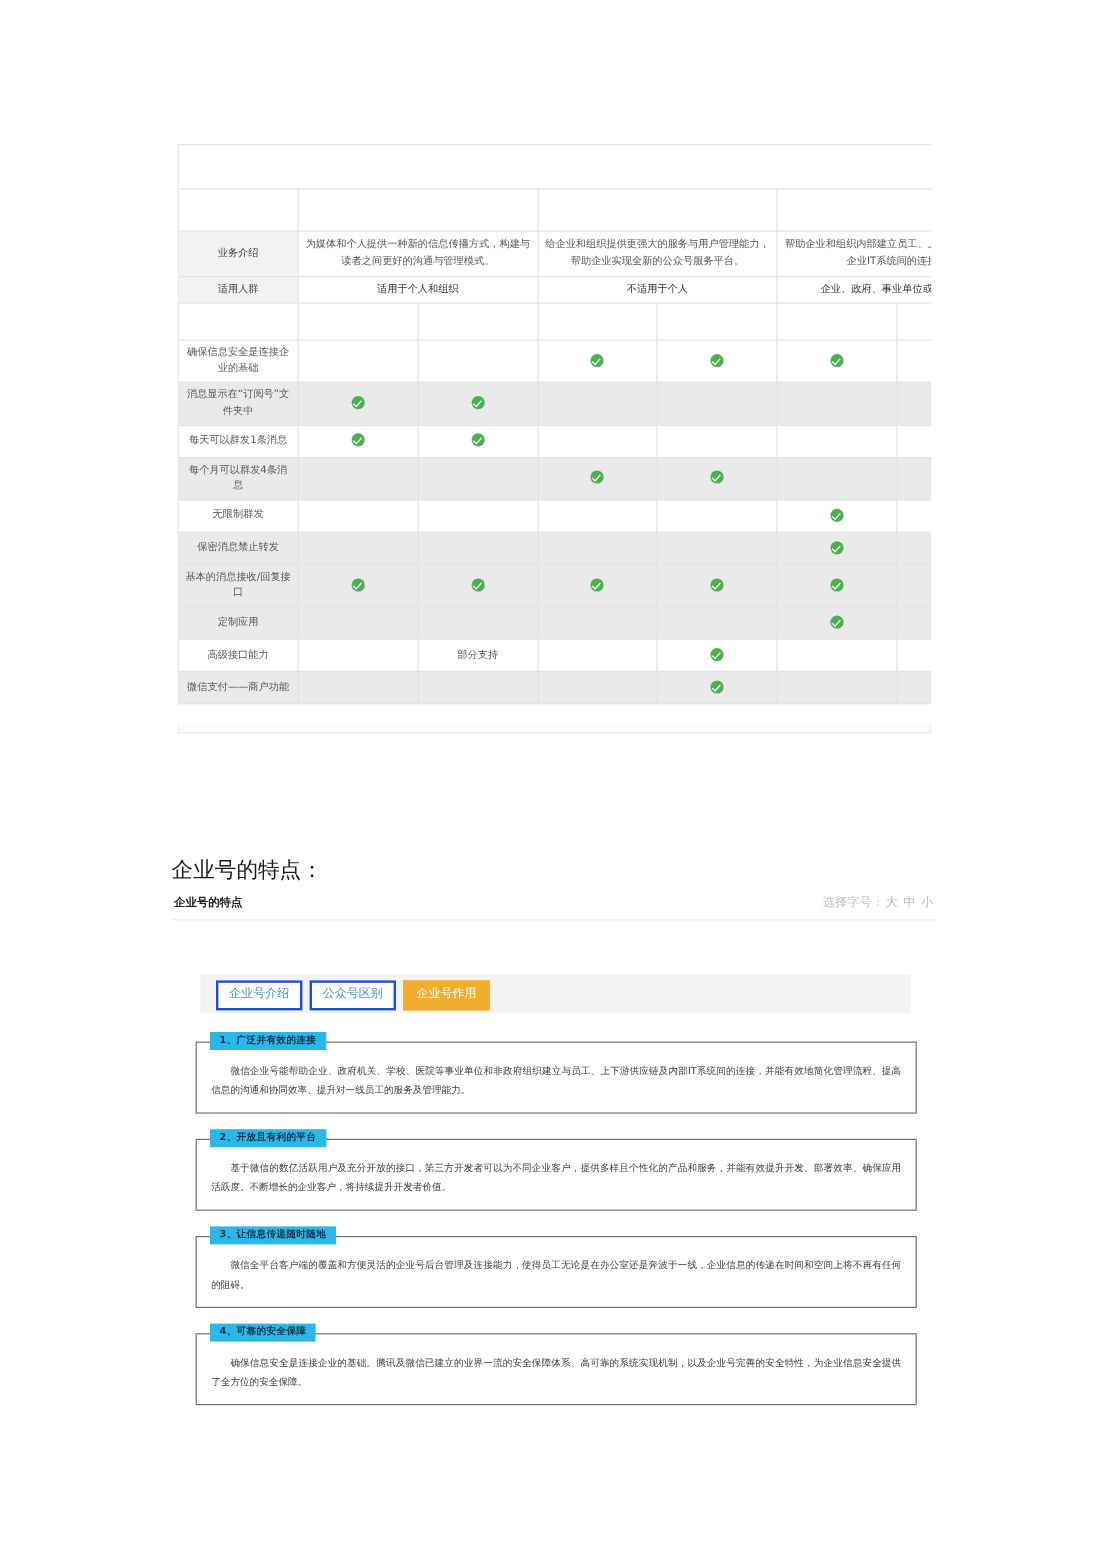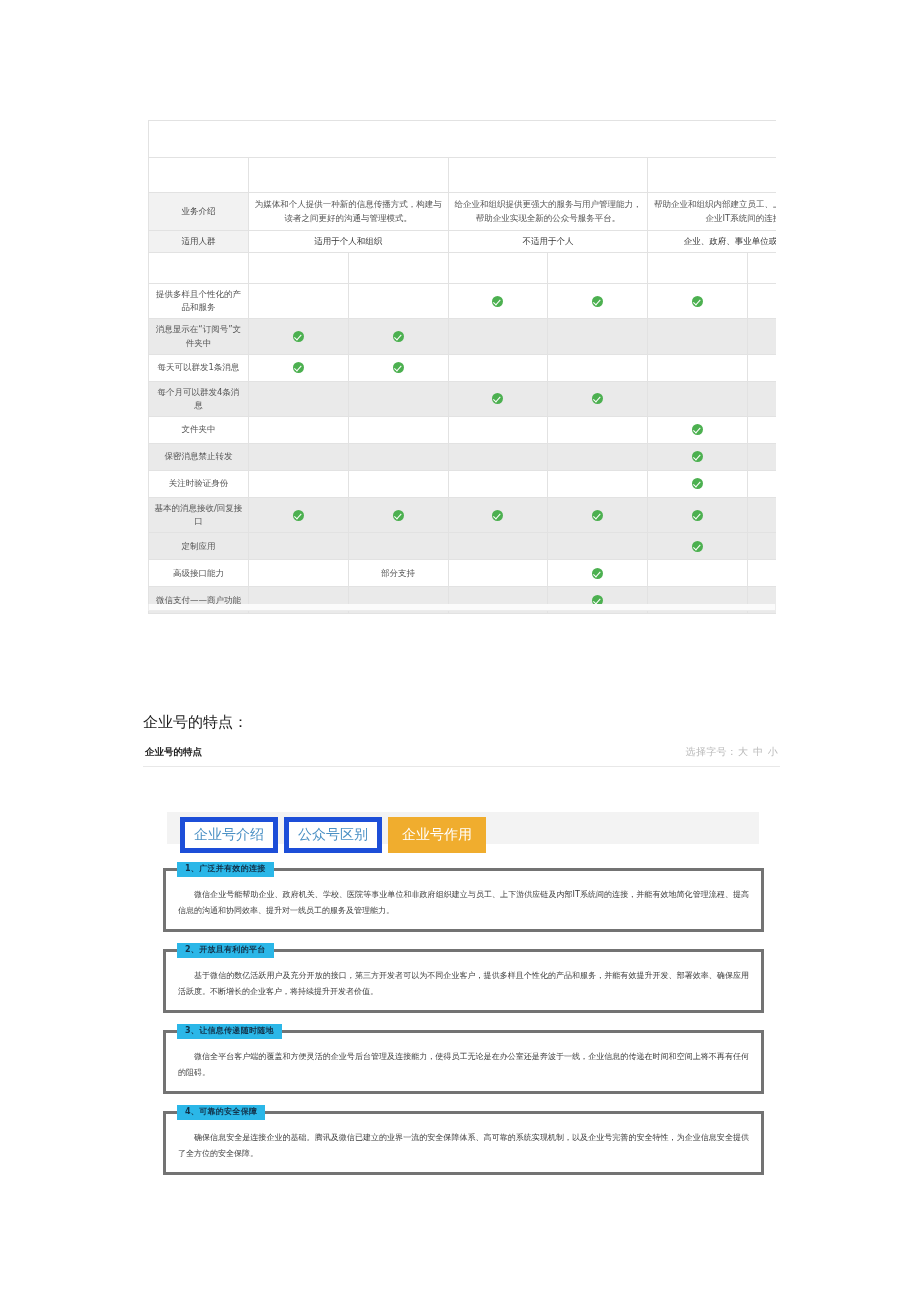--- a/index.html
+++ b/index.html
@@ -118,21 +118,21 @@
     border-top: none;
     box-sizing: border-box;
   }
 
   
   .sec-heading {
     position: absolute;
     left: 143px;
     top: 713px;
     font-family: "DejaVu Serif", "Liberation Serif", serif;
-    font-size: 15px;
+    font-size: 18px;
     color: #1a1a1a;
   }
 
   
   .panel {
     position: absolute;
     left: 143px;
     top: 745px;
     width: 637px;
   }
@@ -164,41 +164,41 @@
     height: 32px;
     background: #f3f3f3;
     box-sizing: border-box;
   }
   .tabs-inner {
     display: flex;
     gap: 6px;
     padding: 5px 0 0 13px;
   }
   .tab {
-    font-size: 14px;
+    font-size: 10px;
     padding: 4px 9px 5px 9px;
     background: #ffffff;
-    border: 5px solid #1d4ed8;
+    border: 2px solid #1d4ed8;
     color: #4a90c4;
     line-height: 1.2;
     cursor: pointer;
     white-space: nowrap;
   }
   .tab.active {
     background: #f0ad2e;
     border-color: #f0ad2e;
     color: #ffffff;
   }
 
   
   .feat-box {
     position: absolute;
     left: 163px;
     width: 601px;
-    border: 3px solid #737373;
+    border: 1px solid #737373;
     box-sizing: border-box;
     background: #ffffff;
   }
   .feat-box .badge {
     position: absolute;
     left: 11px;
     top: -9px;
     background: #2bb7e8;
     color: #12324a;
     font-size: 8px;
@@ -254,21 +254,21 @@
       <th>普通订阅号</th>
       <th>微信认证订阅号</th>
       <th>普通服务号</th>
       <th>微信认证服务号</th>
       <th>普通企业号</th>
       <th>微信认证企业号</th>
     </tr>
     </tbody>
       <tbody id="feature-rows">
         <tr class="feat-row">
-          <td class="fname">提供多样且个性化的产品和服务</td>
+          <td class="fname">确保信息安全是连接企业的基础</td>
           <td>&nbsp;</td>
           <td>&nbsp;</td>
           <td><span class="chk"></span></td>
           <td><span class="chk"></span></td>
           <td><span class="chk"></span></td>
           <td></td>
         </tr>
         <tr class="feat-row alt">
           <td class="fname">消息显示在“订阅号”文件夹中</td>
           <td><span class="chk"></span></td>
@@ -290,39 +290,30 @@
         <tr class="feat-row alt">
           <td class="fname">每个月可以群发4条消息</td>
           <td>&nbsp;</td>
           <td>&nbsp;</td>
           <td><span class="chk"></span></td>
           <td><span class="chk"></span></td>
           <td>&nbsp;</td>
           <td>&nbsp;</td>
         </tr>
         <tr class="feat-row">
-          <td class="fname">文件夹中</td>
+          <td class="fname">无限制群发</td>
           <td>&nbsp;</td>
           <td>&nbsp;</td>
           <td>&nbsp;</td>
           <td>&nbsp;</td>
           <td><span class="chk"></span></td>
           <td></td>
         </tr>
         <tr class="feat-row alt">
           <td class="fname">保密消息禁止转发</td>
-          <td>&nbsp;</td>
-          <td>&nbsp;</td>
-          <td>&nbsp;</td>
-          <td>&nbsp;</td>
-          <td><span class="chk"></span></td>
-          <td></td>
-        </tr>
-        <tr class="feat-row">
-          <td class="fname">关注时验证身份</td>
           <td>&nbsp;</td>
           <td>&nbsp;</td>
           <td>&nbsp;</td>
           <td>&nbsp;</td>
           <td><span class="chk"></span></td>
           <td></td>
         </tr>
         <tr class="feat-row alt">
           <td class="fname">基本的消息接收/回复接口</td>
           <td><span class="chk"></span></td>

